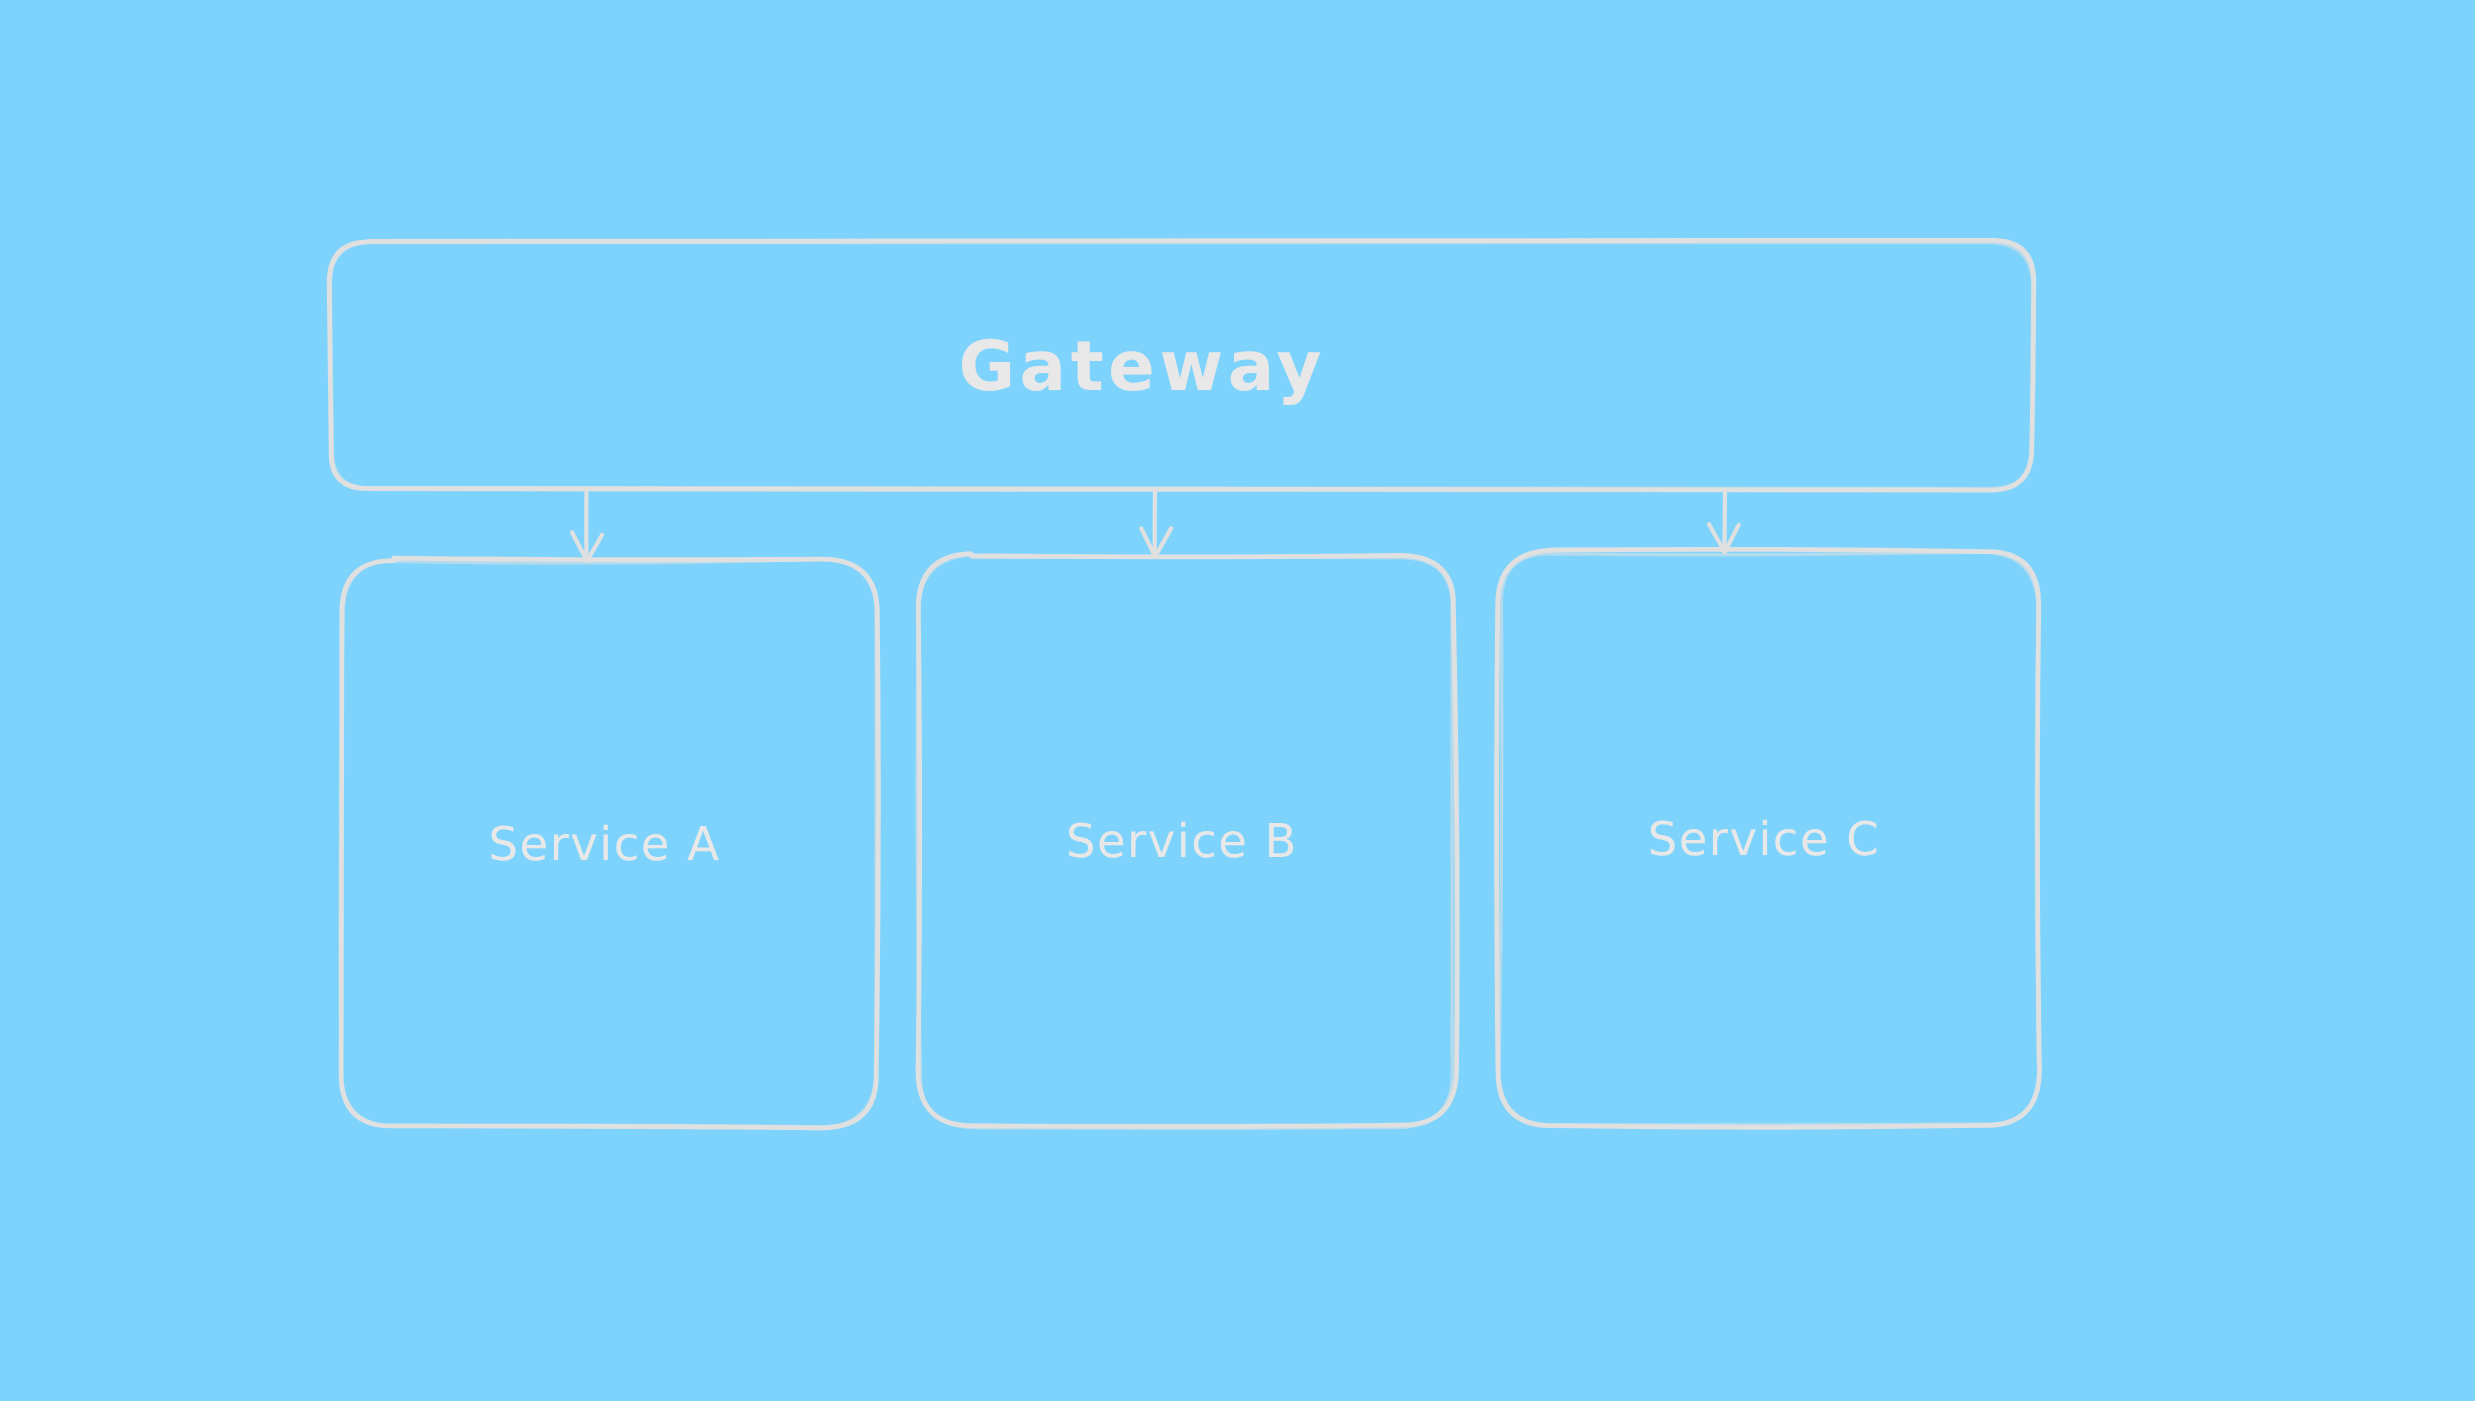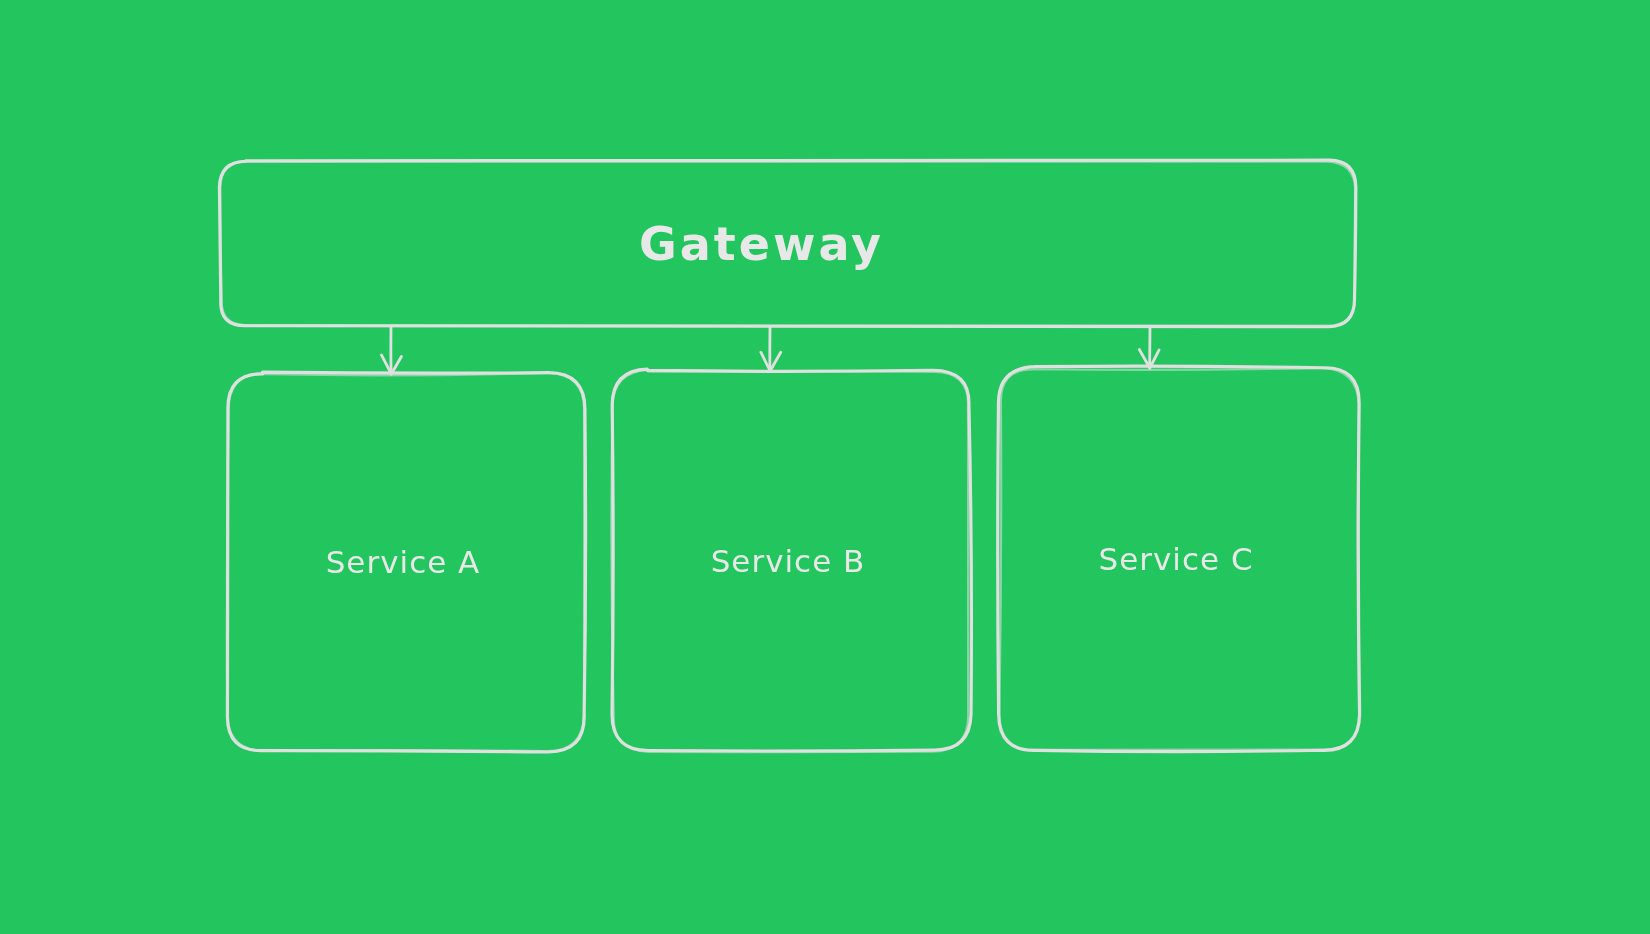--- a/index.html
+++ b/index.html
@@ -31,21 +31,21 @@
     stroke-linejoin: round;
   }
   .node-label {
     font-family: "DejaVu Sans", sans-serif;
     text-anchor: middle;
   }
 </style>
 </head>
 <body style="background: rgb(21, 21, 21);">
 
-<div class="canvas" style="background: #22c55e;">
+<div class="canvas" style="background: #7dd3fc;">
   <svg id="diagram-svg" width="1650" height="934" viewBox="0 0 1650 934">
       <g>
         <path d="M 245.50546368956566 160.86722381808795 Q 789.5903047716245 160.50642483267933, 1329.433772691898 160.2093311384786 Q 1355.333050247468 160.71090657917782, 1355.8536144699901 186.7450098684523 Q 1355.6495243535192 245.2758168722503, 1354.5089907461777 298.94113103118724 Q 1354.6196145998315 326.0795241810195, 1328.2878783099354 326.7631946476642 Q 787.6805055996404 324.46632844064385, 245.61420899834485 325.7523194827605 Q 219.64255658719688 325.99104371367025, 220.81309186406435 300.8543812288437 Q 220.08229745544494 241.68205281002446, 219.44615253079684 186.96067412686534 Q 220.16814802963287 161.16676446301864, 246.363864736259 161.2694710249547" class="node-shape" stroke="#e0e0e0" stroke-width="3.2"></path>
         <path d="M 246.28995629791171 161.76777180237696 Q 786.3406836524606 161.8543111040443, 1326.8236817276106 161.6886412388645 Q 1353.967644509822 162.50210781086236, 1355.170679508336 188.56960311857983 Q 1354.420666615963 242.30442713368686, 1354.8483403680846 300.2121763586067 Q 1353.8457200340927 326.0041442223266, 1326.865160686709 325.65303460014985 Q 786.8576094731688 327.31636843346064, 246.3637844881043 325.0360521069728 Q 221.15773967877033 325.46320126939565, 221.59334230739626 299.56520903883506 Q 220.40725724101068 243.60455838013442, 220.32983693312855 187.68210609992965 Q 220.6067902968824 162.28331429142506, 247.16332602445038 161.51183856232092" class="node-shape" stroke="#e0e0e0" stroke-width="2.2" opacity="0.55"></path>
         <text x="761.5" y="260.06" class="node-label" fill="#e8e8e8" font-size="46" font-weight="600" letter-spacing="3">Gateway</text>
       </g>
       <g>
         <path d="M 262.51143199694343 372.0640618016012 Q 407.1793195596896 373.87454971671104, 548.6973530615214 372.72407849160953 Q 585.3482383663021 373.07440882377324, 584.8878275245894 409.6297166691162 Q 586.579224316366 562.8680317007005, 584.152653808007 715.3991224198602 Q 585.1461069451831 751.3106707624346, 548.446453179093 751.9972794455476 Q 406.57689935332166 750.5617441433668, 262.25694855921904 750.6198835755698 Q 227.25118997013197 751.4327737226337, 227.4210167699028 716.0582719662227 Q 228.11342320669442 561.8079682774842, 227.91788921640256 409.66728198742493 Q 227.26778721531852 373.2423178935796, 262.79887600881045 373.80791479693727" class="node-shape" stroke="#e0e0e0" stroke-width="3.2"></path>
         <path d="M 263.3040632062592 374.26938885431736 Q 404.2874458787963 377.08806082993743, 548.6830535103568 372.9053168008104 Q 584.6435436997936 374.4012949344516, 584.0879103646614 409.8607282837853 Q 583.7381392554195 560.2587530918419, 584.0060894233175 713.4583378227428 Q 583.8101564867422 751.0704906874895, 546.8399740138092 751.2063259406016 Q 404.6945401636884 749.1455328217149, 263.3193507228978 750.9230217808857 Q 227.83632767479867 750.3872903814912, 227.26661935755985 713.8471325999126 Q 226.00446356214584 561.947631303221, 228.80848728092388 409.7522701339796 Q 228.32230109941216 374.30189512729646, 262.82789812320846 373.18452384155245" class="node-shape" stroke="#e0e0e0" stroke-width="2.2" opacity="0.55"></path>
         <text x="403" y="573.16" class="node-label" fill="#e8e8e8" font-size="31" font-weight="400" letter-spacing="1">Service A</text>

